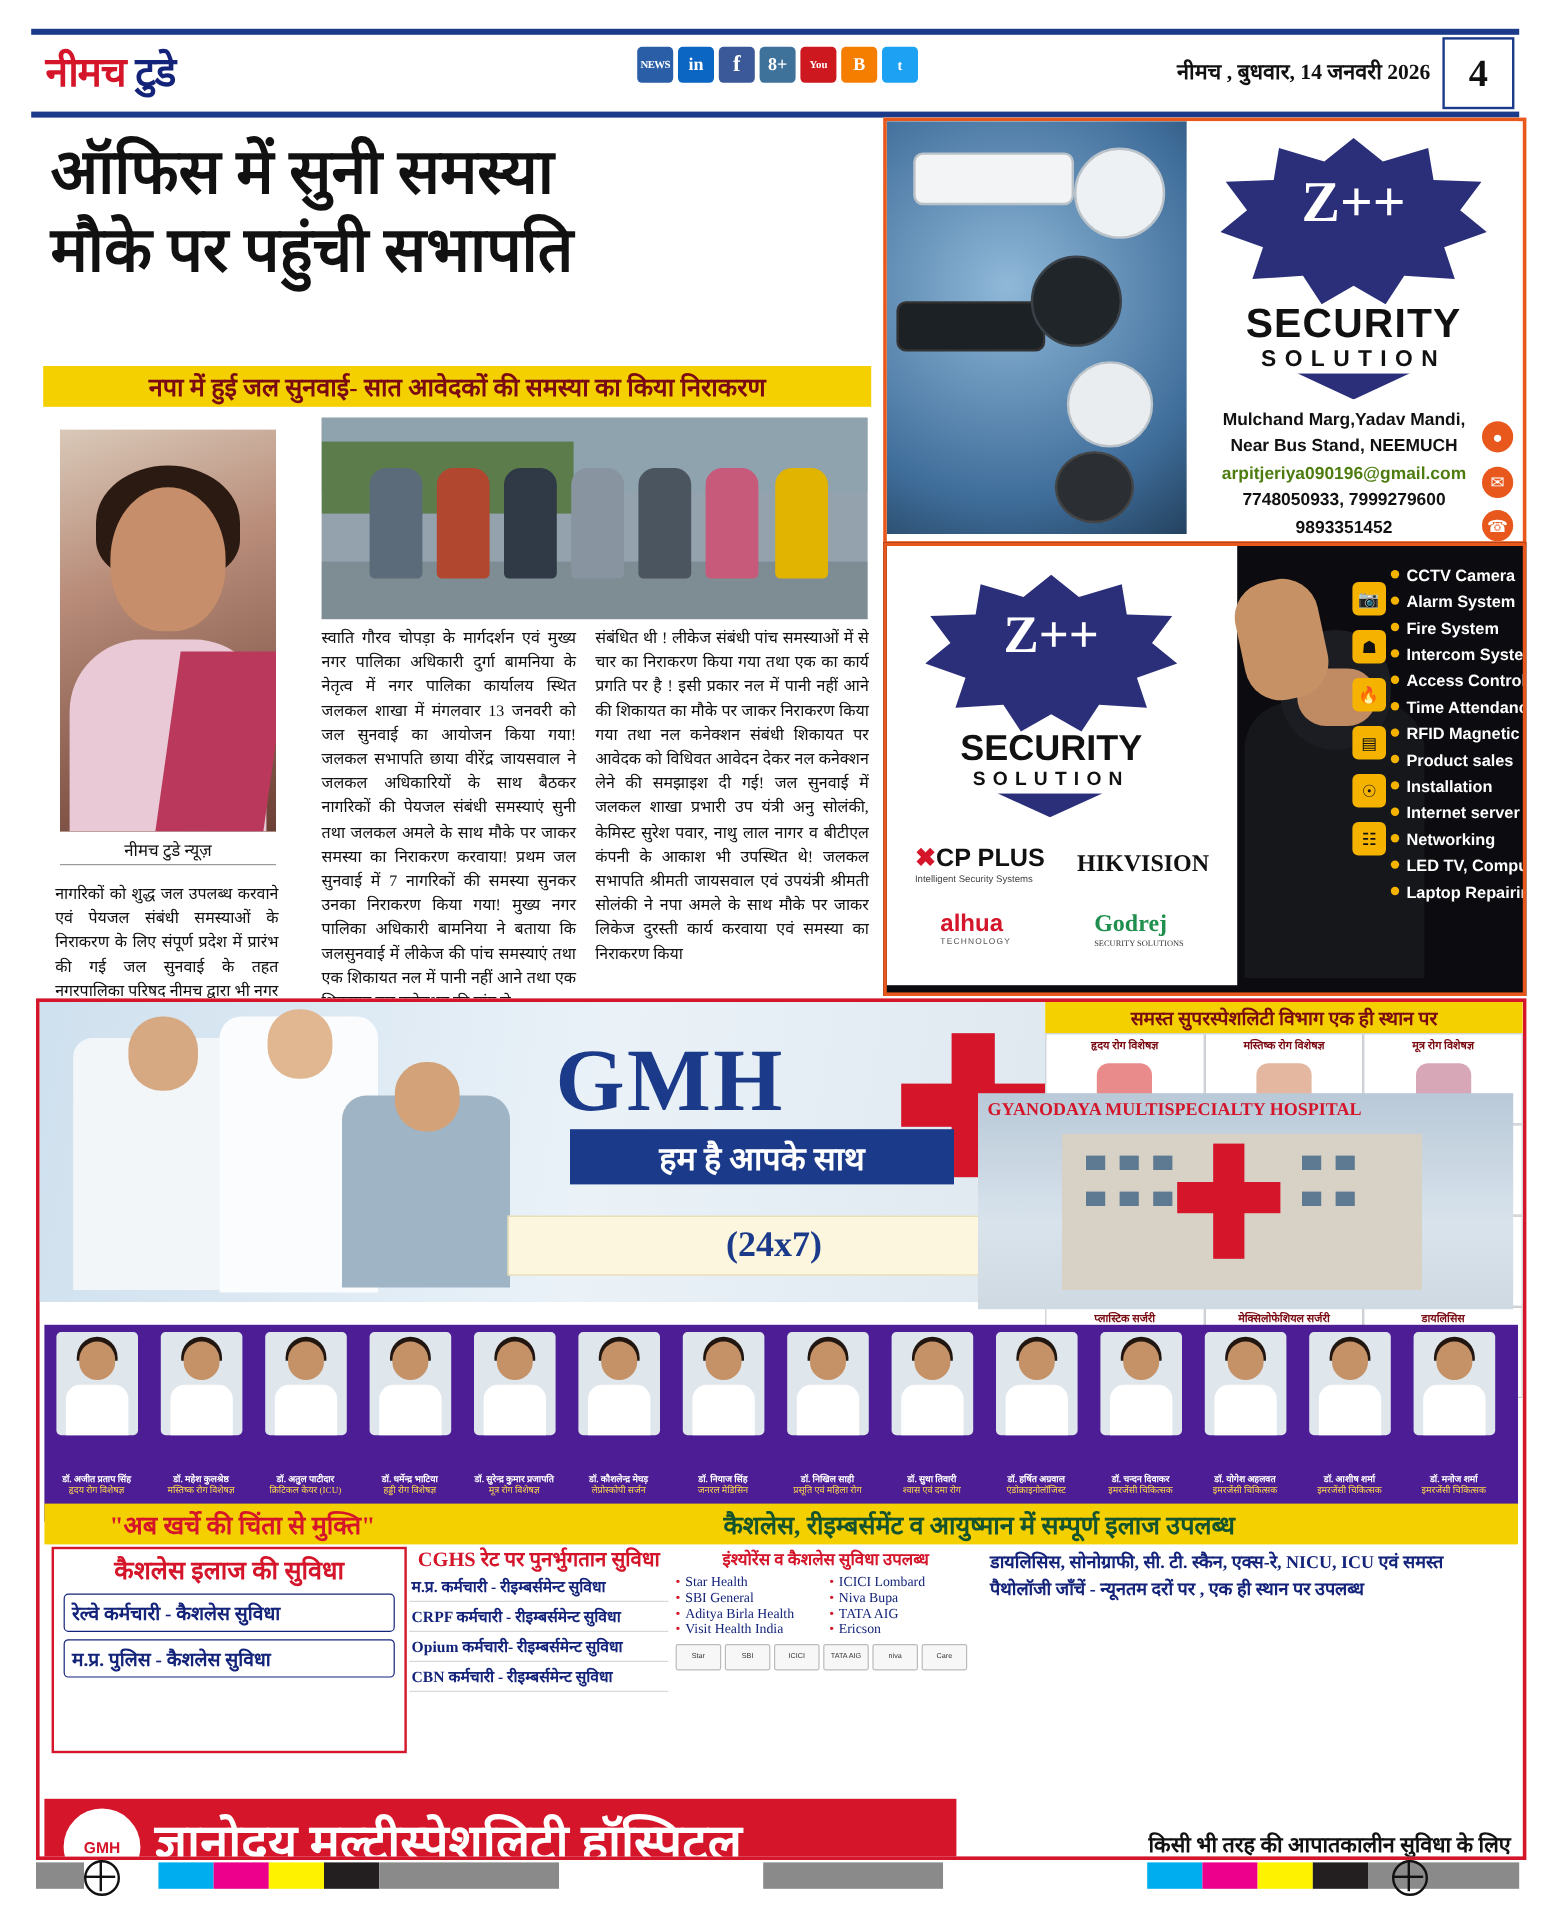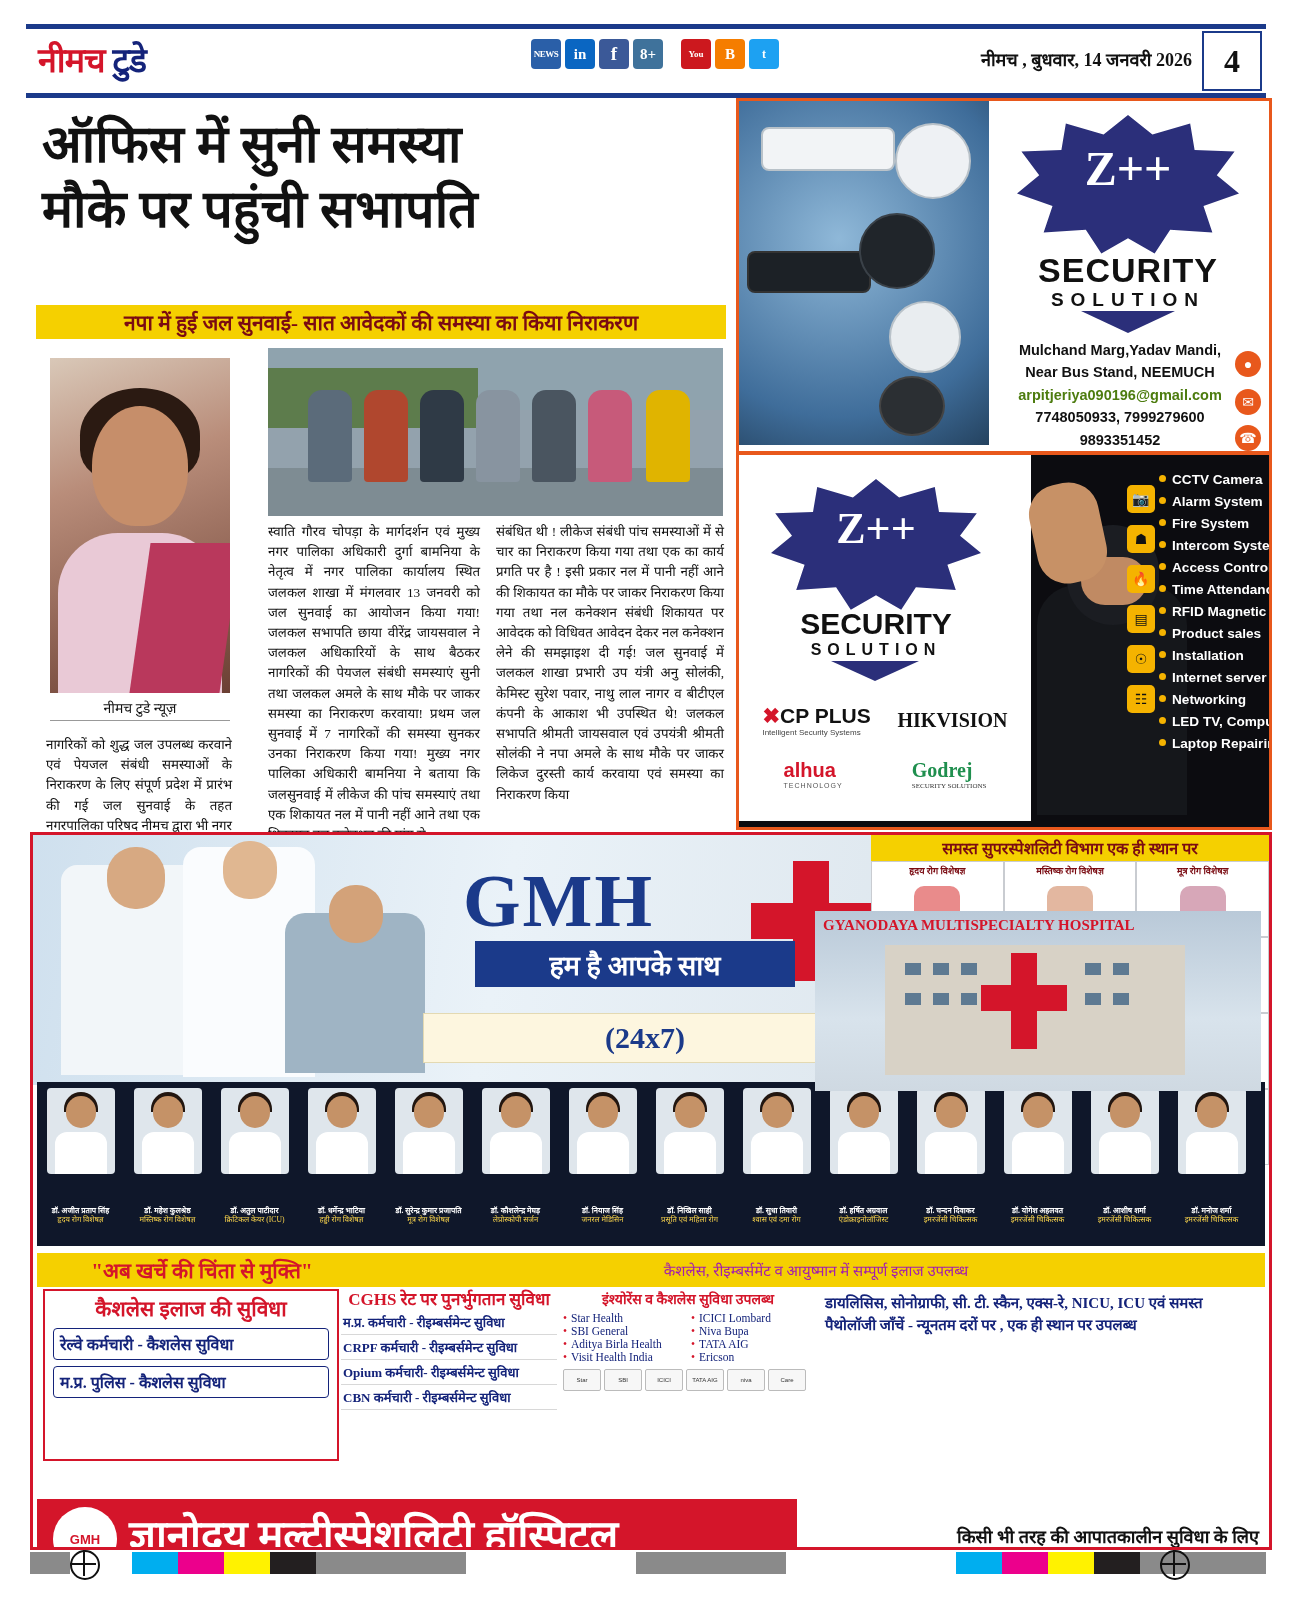--- a/index.html
+++ b/index.html
@@ -19,21 +19,21 @@
     letter-spacing:-1px;padding-left:8px;}
   .logo-blue{font-family:"Liberation Serif",serif;font-weight:bold;font-size:34px;color:#14237a;
     letter-spacing:-1px;padding-left:8px;}
   .social{position:absolute;left:505px;top:10px;display:flex;gap:4px;align-items:center;}
   .sicon{width:30px;height:30px;border-radius:4px;display:flex;align-items:center;justify-content:center;
     color:#fff;font-weight:bold;font-size:15px;font-family:"Liberation Serif",serif;}
   .s-news{background:#2a5fa8;font-size:9px;letter-spacing:-0.5px;}
   .s-in{background:#0a66c2;}
   .s-fb{background:#3b5998;font-size:19px;}
   .s-gp{background:#3f729b;}
-  .s-yt{background:#cc181e;font-size:9px;margin-left:14px;}
+  .s-yt{background:#cc181e;font-size:9px;}
   .s-b{background:#f57d00;}
   .s-tw{background:#1da1f2;font-size:12px;}
   .dateline{position:absolute;right:74px;top:18px;font-family:"Liberation Serif",serif;
     font-size:18px;font-weight:bold;color:#111;}
   .pagenum{position:absolute;right:4px;top:2px;width:56px;height:56px;border:2px solid #1b3a8a;
     display:flex;align-items:center;justify-content:center;font-size:32px;font-weight:bold;color:#111;
     font-family:"Liberation Serif",serif;}
 
   
   .headline{position:absolute;left:42px;top:112px;width:690px;
@@ -166,38 +166,38 @@
   .specialty{position:absolute;left:838px;top:0;width:398px;height:250px;background:#fff;}
   .sp-head{height:26px;background:#f5d000;display:flex;align-items:center;justify-content:center;
     font-family:"Liberation Serif",serif;font-weight:bold;font-size:16px;color:#7a0b12;}
   .sp-grid{display:grid;grid-template-columns:repeat(3,1fr);}
   .sp-cell{border:1px solid #c9ccd1;height:74px;position:relative;}
   .sp-cell .t{position:absolute;top:2px;left:0;width:100%;text-align:center;font-size:9.2px;
     font-family:"Liberation Serif",serif;font-weight:bold;color:#7a0b12;}
   .sp-cell .g{position:absolute;left:50%;top:24px;transform:translateX(-50%);width:46px;height:42px;
     border-radius:10px;background:#e9b7b7;}
 
-  .doctors{position:absolute;left:4px;top:247px;width:1228px;height:164px;background:#0f172a;}
+  .doctors{position:absolute;left:4px;top:269px;width:1228px;height:164px;background:#4c1d95;}
   .drow{display:flex;height:118px;padding-top:6px;}
   .dcell{width:87px;text-align:center;}
   .dphoto{width:68px;height:86px;margin:0 auto;background:#dfe6ec;border-radius:4px;position:relative;overflow:hidden;}
   .dphoto .h{position:absolute;left:19px;top:8px;width:30px;height:32px;border-radius:16px;background:#c59267;}
   .dphoto .hair{position:absolute;left:17px;top:4px;width:34px;height:20px;border-radius:17px 17px 0 0;background:#221610;}
   .dphoto .coat{position:absolute;left:8px;top:44px;width:52px;height:46px;background:#fff;border-radius:12px 12px 0 0;}
   .dnames{display:flex;}
   .dname{width:87px;text-align:center;color:#fff;font-family:"Liberation Serif",serif;font-size:7.6px;line-height:1.25;}
   .dname .nm{font-weight:bold;}
   .dname .sp{color:#ffd84d;}
 
   .cashless-band{position:absolute;left:4px;top:418px;width:1228px;height:34px;background:#f5d000;
     display:flex;align-items:center;}
   .cb-left{width:330px;text-align:center;font-family:"Liberation Serif",serif;font-weight:bold;
     font-size:21px;color:#d4152a;}
-  .cb-right{flex:1;text-align:center;font-family:"Liberation Serif",serif;font-weight:normal;
-    font-size:15px;color:#a21caf;}
+  .cb-right{flex:1;text-align:center;font-family:"Liberation Serif",serif;font-weight:bold;
+    font-size:21px;color:#14532d;}
 
   .panels{position:absolute;left:4px;top:454px;width:1228px;height:168px;}
   .pnl{position:absolute;top:0;height:168px;border:2px solid #d4152a;background:#fff;}
   .pnl1{left:6px;width:292px;}
   .pnl1 .ttl{margin:6px auto 4px;width:250px;text-align:center;font-family:"Liberation Serif",serif;
     font-weight:bold;font-size:21px;color:#d4152a;line-height:1.2;}
   .pnl1 .row{margin:6px 8px;border:1.5px solid #14237a;border-radius:4px;padding:4px 6px;
     font-family:"Liberation Serif",serif;font-weight:bold;font-size:16px;color:#14237a;}
   .pnl2{left:304px;width:216px;border:none;}
   .pnl2 .ttl{text-align:center;font-family:"Liberation Serif",serif;font-weight:bold;font-size:17px;

